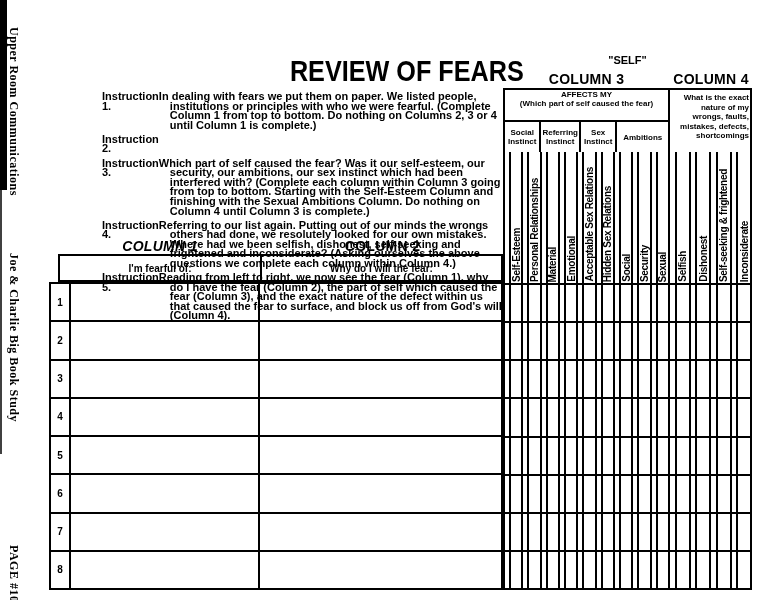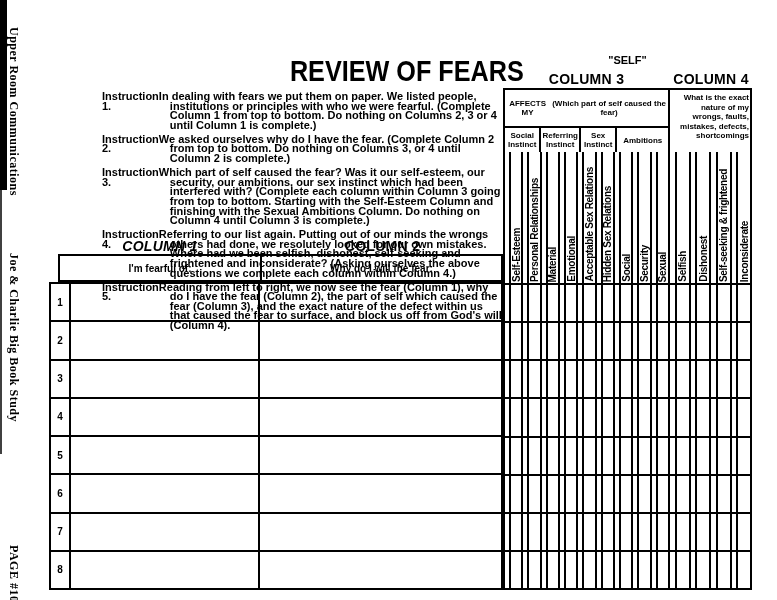--- a/index.html
+++ b/index.html
@@ -52,21 +52,21 @@
   .mrow { flex:1; display:flex; border-top:2px solid #000; }
   .mrow:first-child { border-top:0; }
   .mnum { width:20px; border-right:2px solid #000; display:flex; align-items:center; justify-content:center; font-size:10px; font-weight:bold; }
   .mc1 { width:189px; border-right:2px solid #000; }
   .mc2 { flex:1; }
 
   
   .sgrid { left:503px; top:88px; width:249px; height:502px; border:2px solid #000; display:flex; flex-direction:column; }
   .topband { height:62px; display:flex; border-bottom:0; }
   .t3 { width:165px; border-right:2px solid #000; display:flex; flex-direction:column; }
-  .affects { height:38px; border-bottom:2px solid #000; display:flex; flex-direction:row; align-items:center; justify-content:flex-end; font-size:8px; font-weight:bold; line-height:9px; text-align:center; }
+  .affects { height:32px; border-bottom:2px solid #000; display:flex; flex-direction:column; align-items:center; justify-content:flex-start; font-size:8px; font-weight:bold; line-height:9px; text-align:center; }
   .subheads { flex:1; display:flex; }
   .shcell { flex:2; border-right:2px solid #000; display:flex; flex-direction:column; align-items:center; justify-content:center; text-align:center; font-size:8px; font-weight:bold; line-height:9px; padding:0 1px; }
   .shcell:last-child { flex:3; border-right:0; }
   .t4 { flex:1; font-size:8px; font-weight:bold; line-height:9.6px; padding:3px 1px 0 3px;text-align:right; }
   .label-band { height:131px; display:flex; }
   .part3 { width:165px; display:flex; border-right:2px solid #000; }
   .part4 { flex:1; display:flex; }
   .pair { flex:1; display:flex; border-right:2px solid #000; }
   .pair:last-child { border-right:0; }
   .ncell { flex:0 0 36%; border-right:2px solid #000; }
@@ -86,21 +86,20 @@
 
 <div class="abs page-title">REVIEW OF FEARS</div>
 
 <div class="abs instructions">
   <div class="instr-item">
     <div class="instr-label">Instruction 1.</div>
     <div class="instr-text">In dealing with fears we put them on paper. We listed people, institutions or principles with who we were fearful. (Complete Column 1 from top to bottom. Do nothing on Columns 2, 3 or 4 until Column 1 is complete.)</div>
   </div>
   <div class="instr-item">
     <div class="instr-label">Instruction 2.</div>
-    <div class="instr-text">We asked ourselves why do I have the fear. (Complete Column 2 from top to bottom. Do nothing on Columns 3, or 4 until Column 2 is complete.)</div>
   </div>
   <div class="instr-item">
     <div class="instr-label">Instruction 3.</div>
     <div class="instr-text">Which part of self caused the fear? Was it our self-esteem, our security, our ambitions, our sex instinct which had been interfered with? (Complete each column within Column 3 going from top to bottom. Starting with the Self-Esteem Column and finishing with the Sexual Ambitions Column. Do nothing on Column 4 until Column 3 is complete.)</div>
   </div>
   <div class="instr-item">
     <div class="instr-label">Instruction 4.</div>
     <div class="instr-text">Referring to our list again. Putting out of our minds the wrongs others had done, we resolutely looked for our own mistakes. Where had we been selfish, dishonest, self-seeking and frightened and inconsiderate? (Asking ourselves the above questions we complete each column within Column 4.)</div>
   </div>
   <div class="instr-item">

